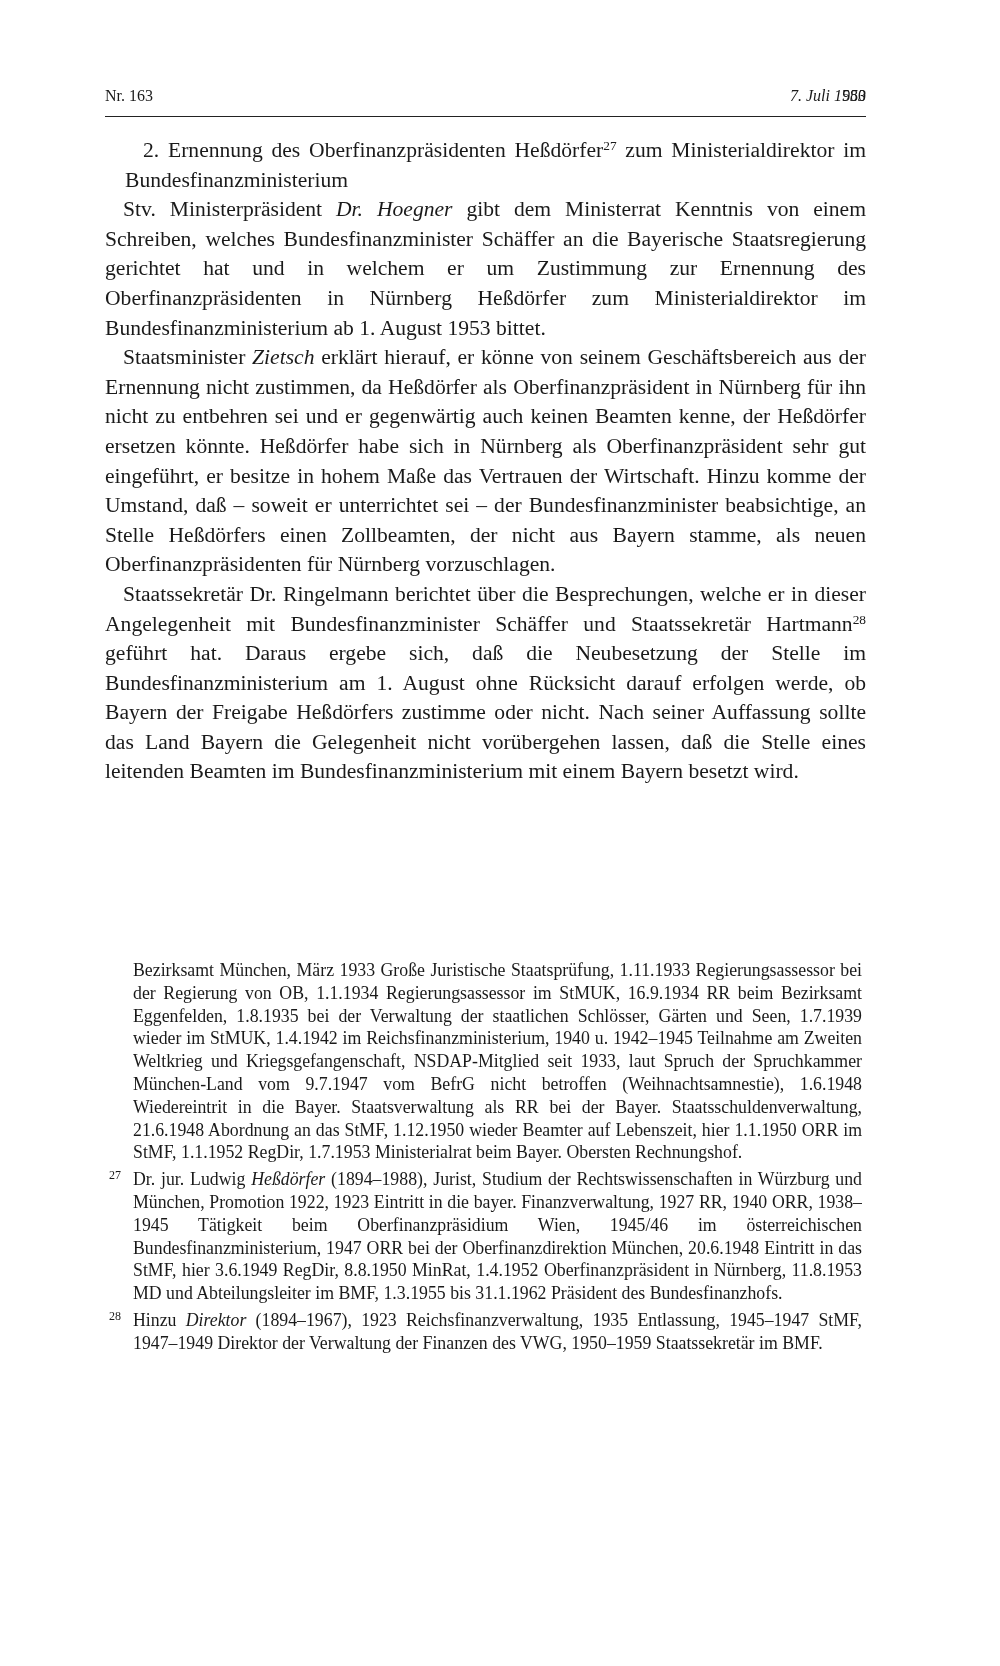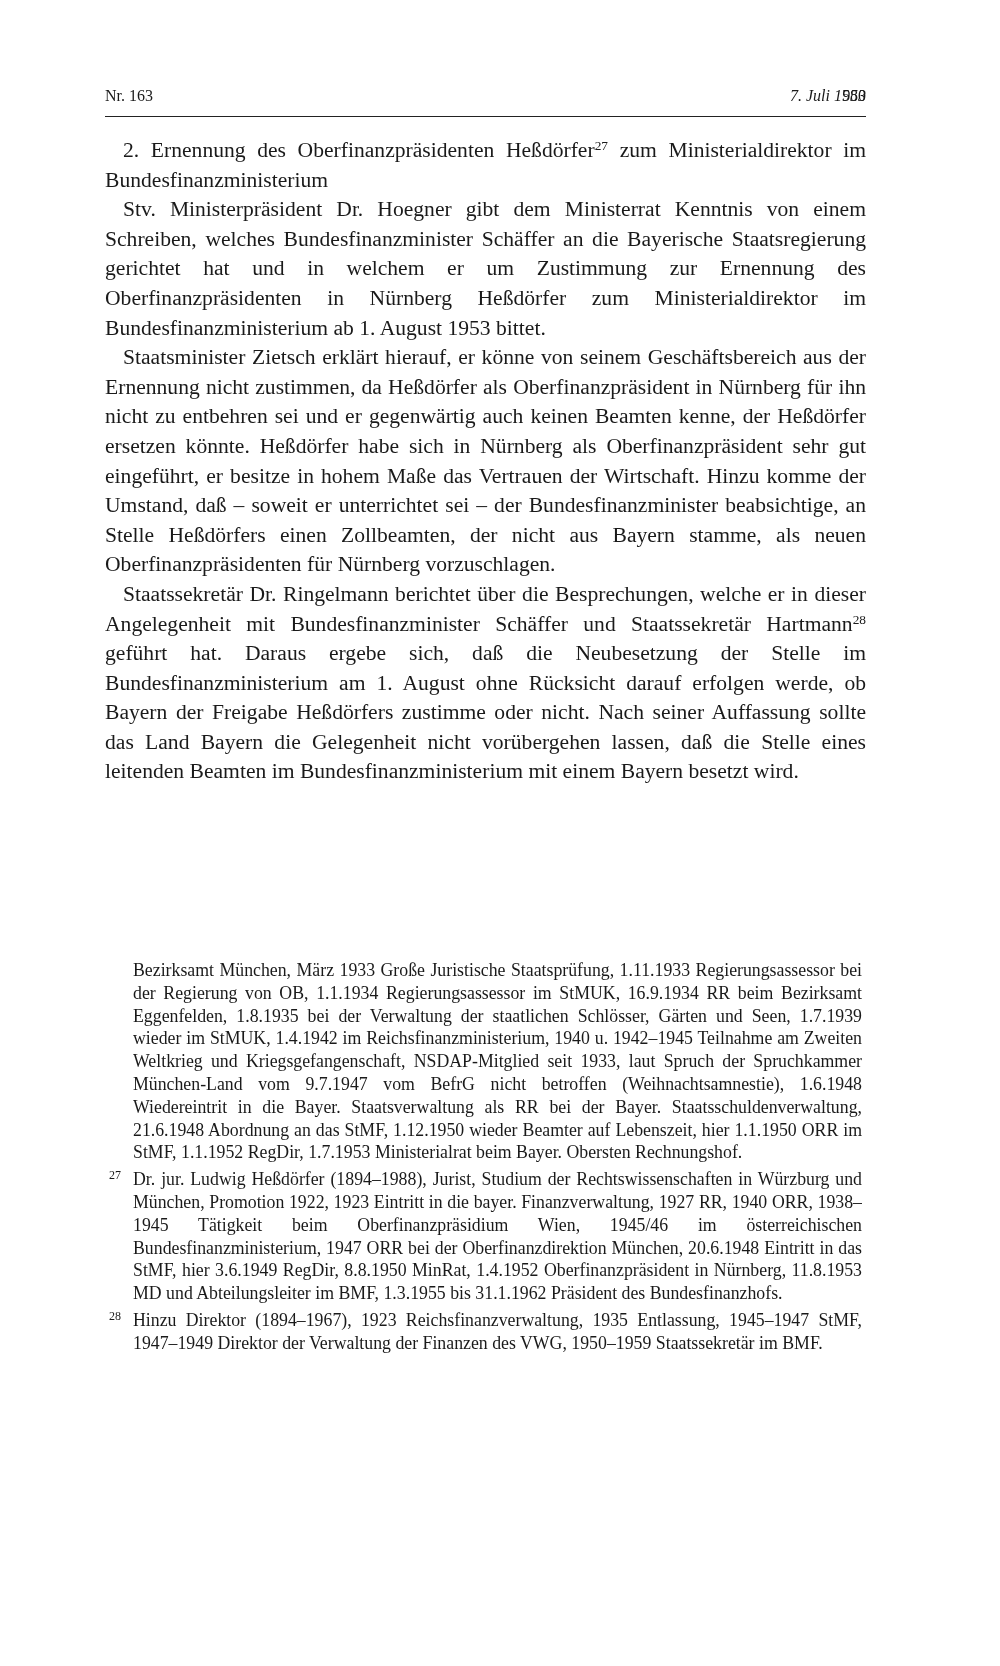--- a/index.html
+++ b/index.html
@@ -44,27 +44,28 @@
       line-height: 29.6px;
       text-align: justify;
       hyphens: manual;
     }
     .body-text p {
       margin: 0;
       text-indent: 18px;
     }
     .body-text p.heading-item {
       text-indent: 18px;
+      margin-left: 20px;
     }
     .body-text sup, .footnotes sup {
       font-size: 0.62em;
       line-height: 0;
       vertical-align: 0.5em;
     }
-    .it { }
+    .it { font-style: italic; }
 
     .footnotes {
       position: absolute;
       top: 955px;
       left: 0;
       width: 761px;
       font-size: 17.8px;
       line-height: 22.8px;
       text-align: justify;
     }

